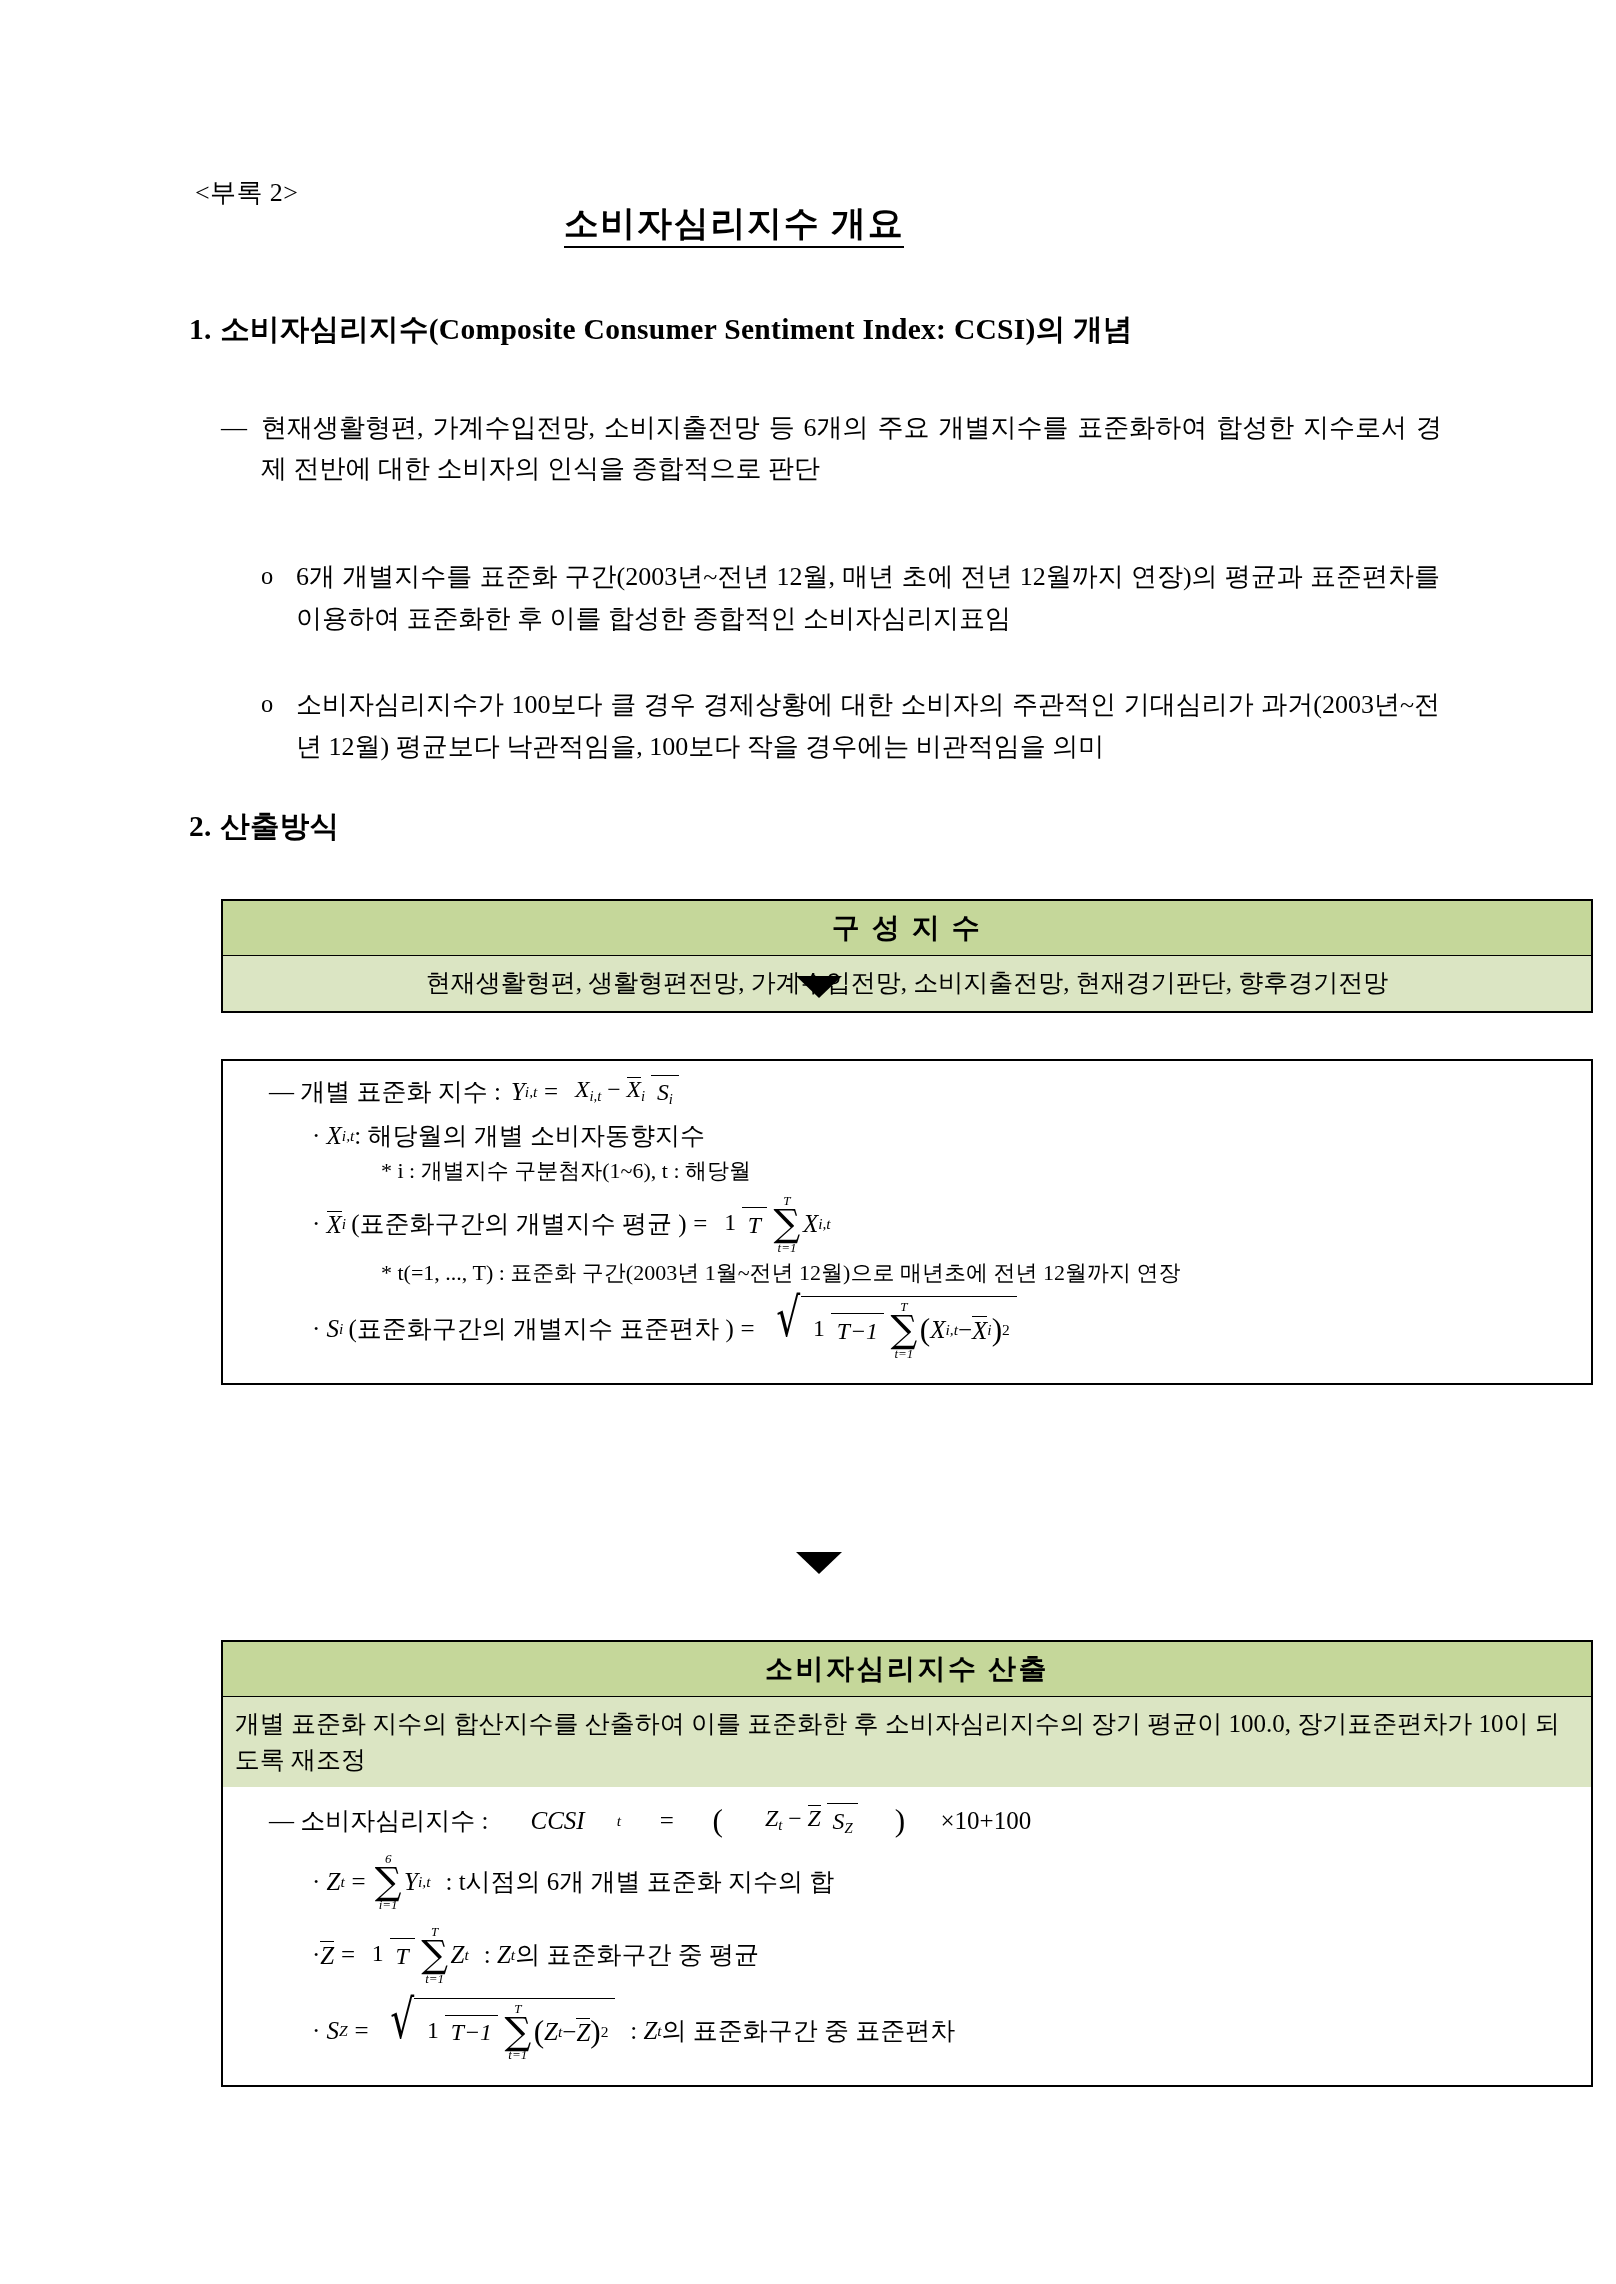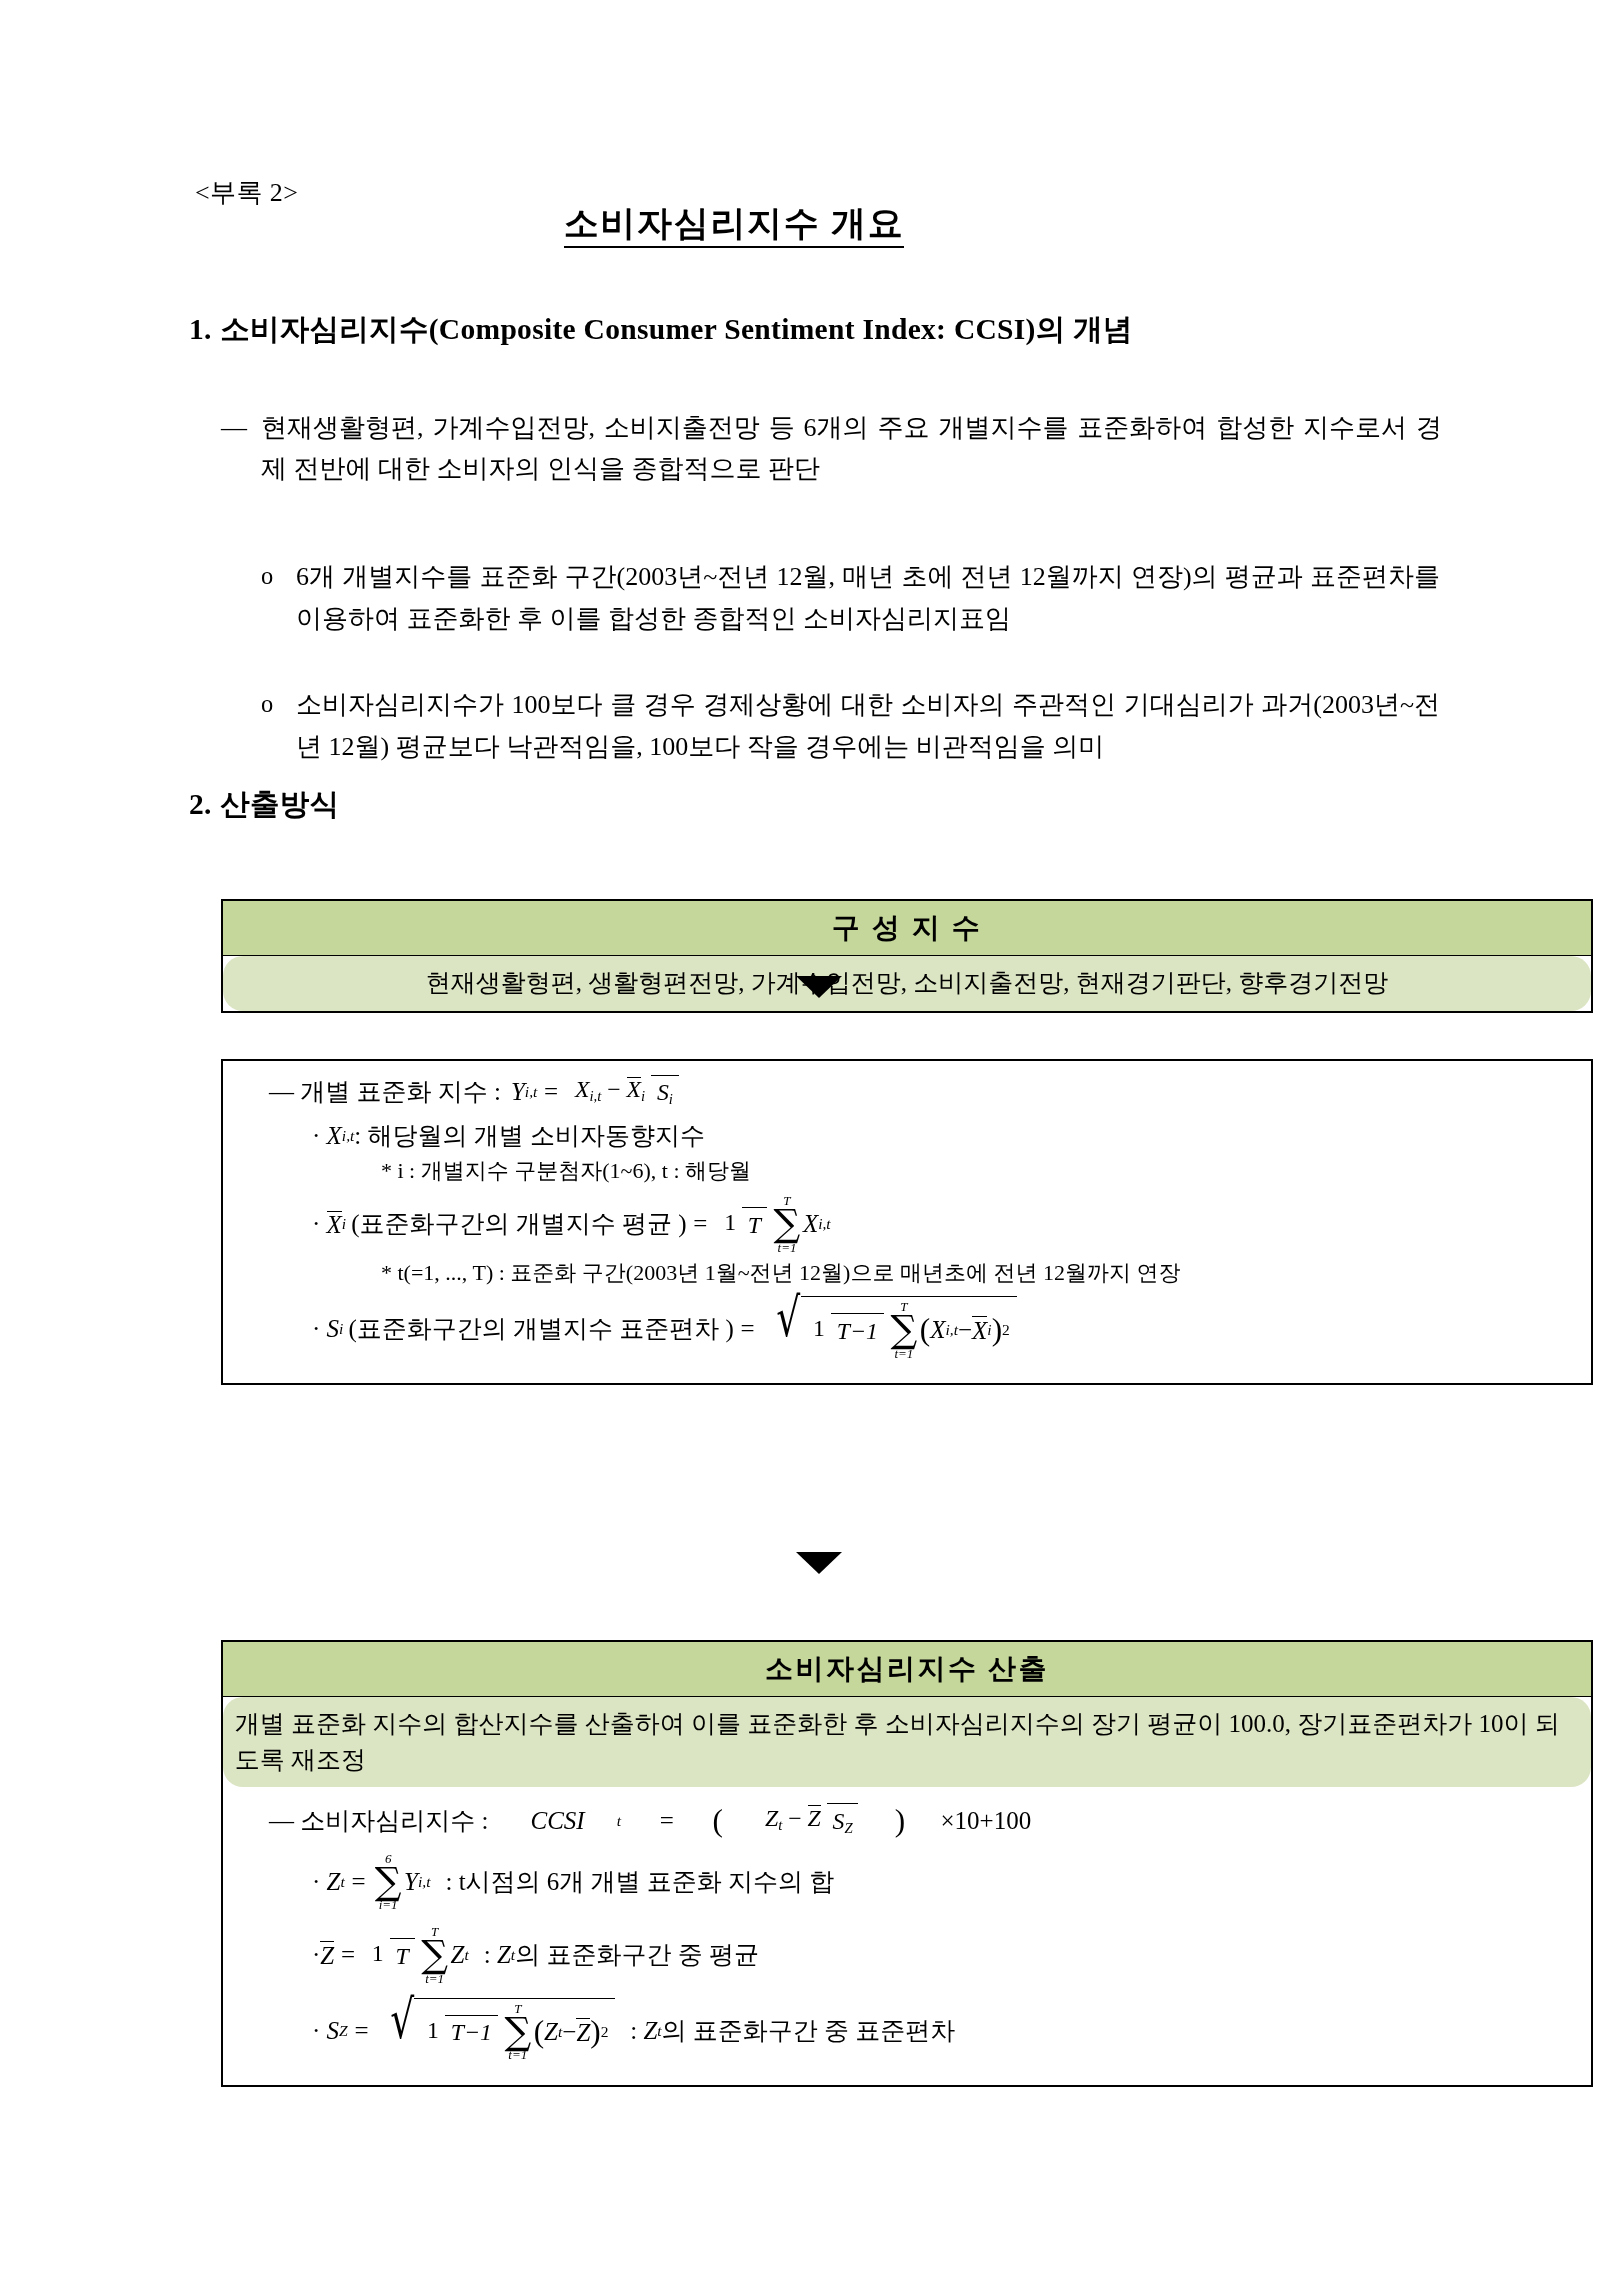--- a/index.html
+++ b/index.html
@@ -50,21 +50,21 @@
   
   .sec-heading {
     position: absolute;
     font-size: 29.5px;
     font-weight: 700;
     letter-spacing: 0.3px;
     white-space: nowrap;
   }
   .sec-heading .num { margin-right: 8.4px; }
   #sec1 { left: 189px; top: 310px; }
-  #sec2 { left: 189px; top: 785px; }
+  #sec2 { left: 189px; top: 807px; }
 
   
   .dash-block {
     position: absolute;
     left: 221px;
     width: 1221px;
     font-size: 26px;
     line-height: 1.58;
   }
   .dash-block .dash {
@@ -115,21 +115,20 @@
     font-size: 28px;
     font-weight: 700;
     letter-spacing: 2.5px;
     padding: 7.6px 0 8.4px 0;
   }
   .gbox-sub {
     background: #dbe5c3;
     font-size: 25px;
     padding: 9.3px 11.8px 10px 11.8px;
     line-height: 1.42;
-    border-radius: 20px;
   }
   .gbox-sub.center { text-align: center; }
   .gbox-body {
     background: #ffffff;
     padding: 13.5px 17px 17px 17px;
   }
 
   #box1 { top: 899px; }
   #box2 { top: 1059px; }
   #box3 { top: 1640px; }

